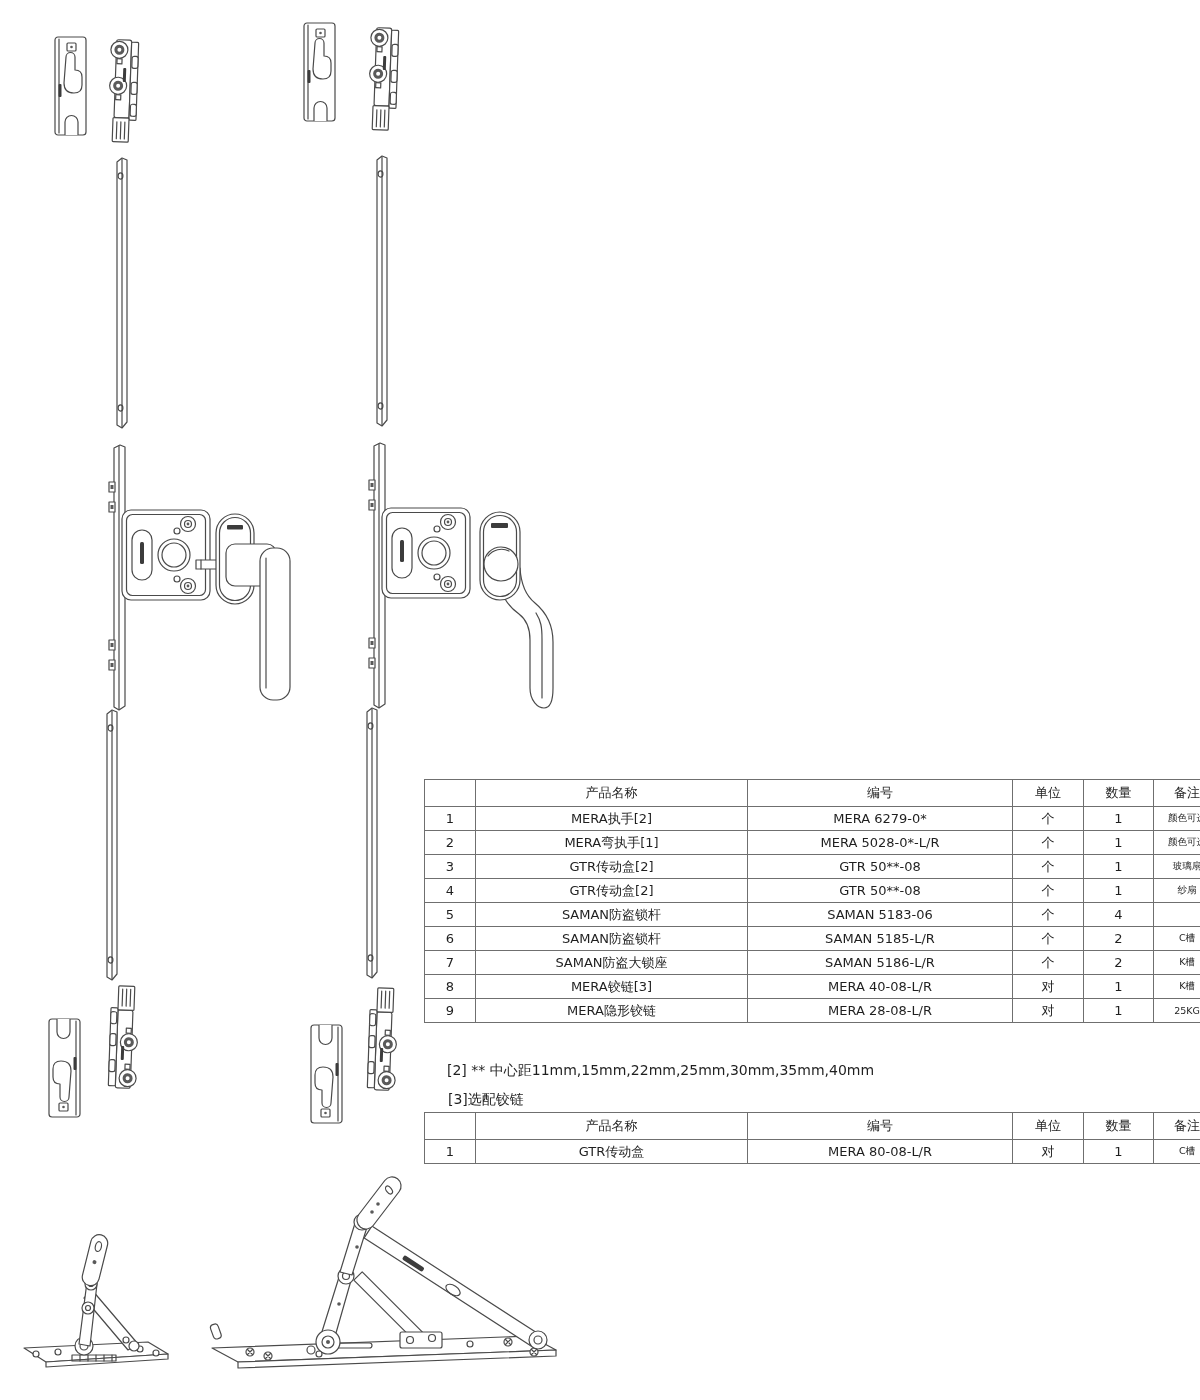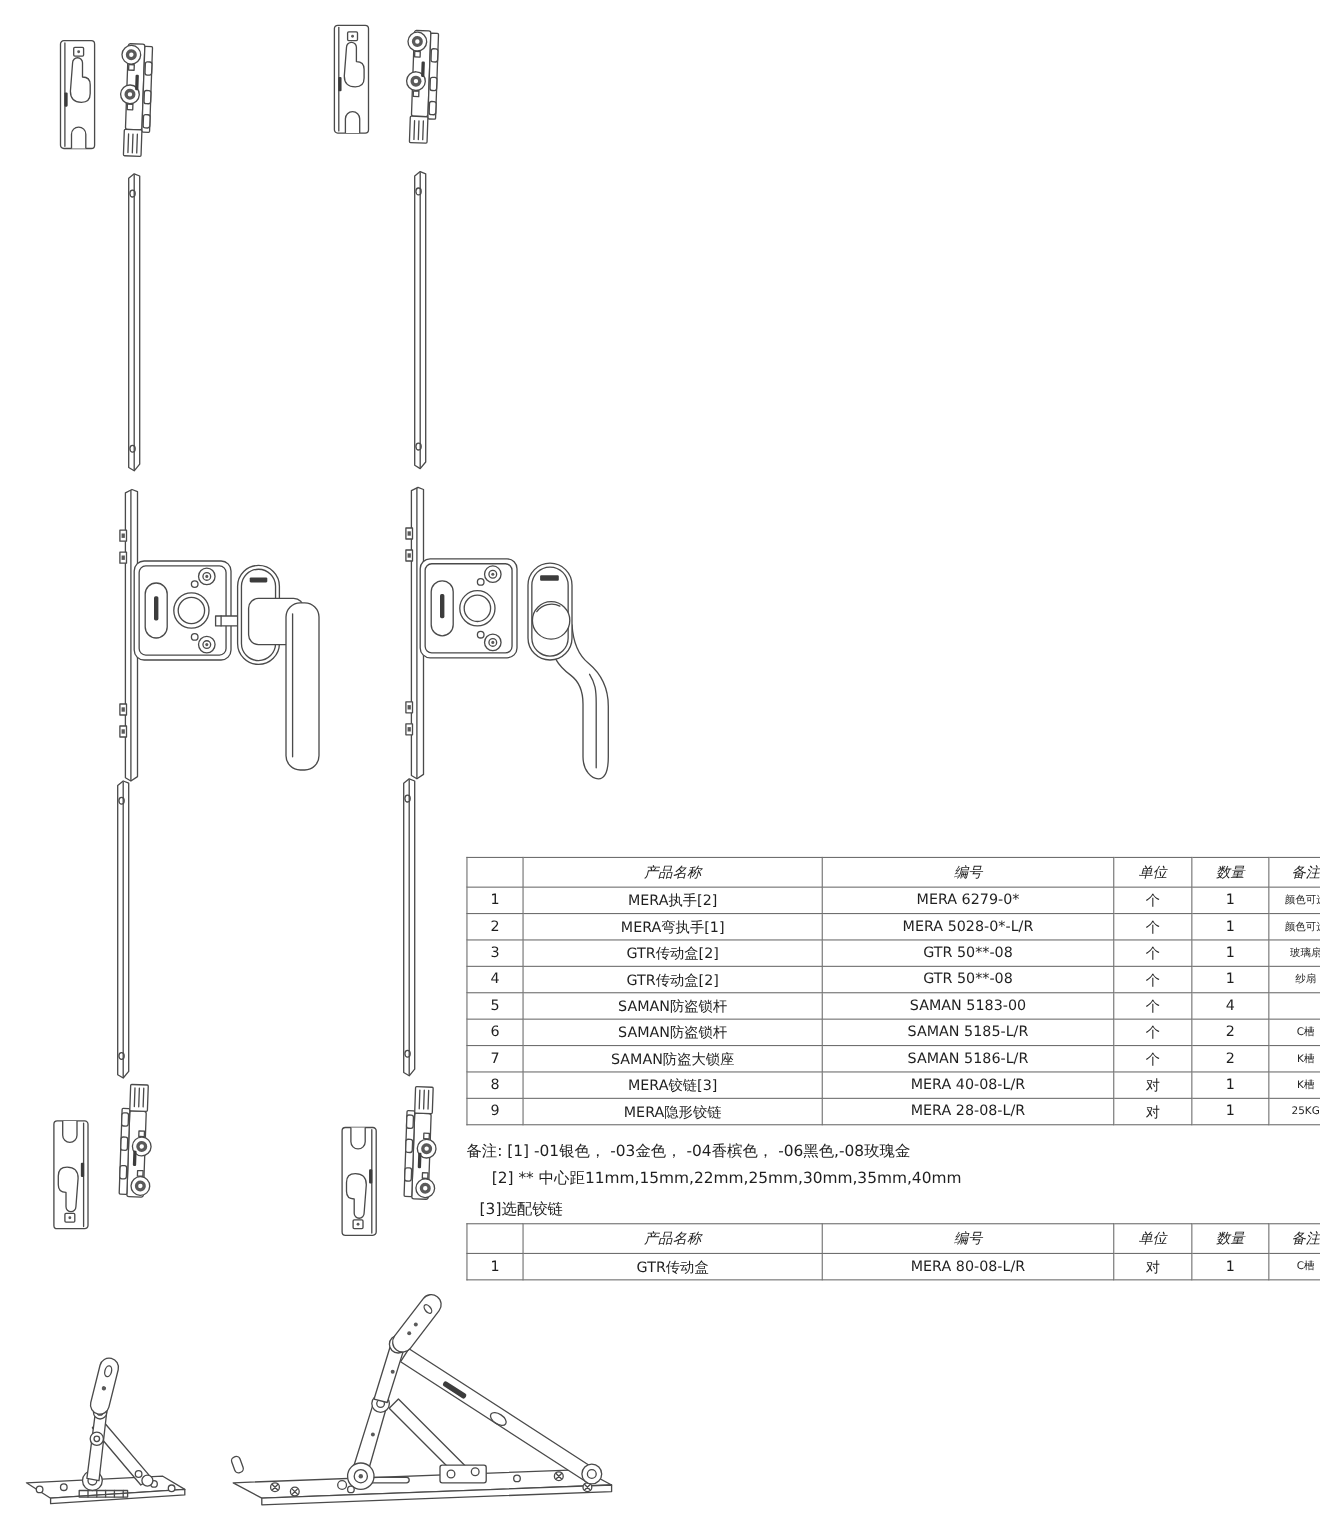--- a/index.html
+++ b/index.html
@@ -8,21 +8,21 @@
     font-family:"DejaVu Sans","Liberation Sans",sans-serif;color:#1f1f1f;overflow:hidden;
   }
   .abs{position:absolute;}
   
   table.ptable{border-collapse:collapse;table-layout:fixed;background:#fff;}
   table.ptable th,table.ptable td{
     border:1px solid #6f6f6f;text-align:center;vertical-align:middle;
     padding:0 2px;font-weight:normal;font-size:13px;color:#1f1f1f;
     overflow:hidden;white-space:nowrap;
   }
-  table.ptable th{height:26px;font-style:italic;}
+  table.ptable th{height:26px;}
   table.ptable td{height:23px;}
   table.ptable .c0{width:46px;}
   table.ptable .c1{width:267px;}
   table.ptable .c2{width:260px;}
   table.ptable .c3{width:66px;}
   table.ptable .c4{width:65px;}
   table.ptable .c5{width:62px;}
   table.ptable td.c5{font-size:9.5px;}
   
   .note{font-size:14px;color:#1f1f1f;white-space:pre;}
@@ -264,21 +264,21 @@
           <td class="c0">4</td>
           <td class="c1">GTR传动盒[2]</td>
           <td class="c2">GTR 50**-08</td>
           <td class="c3">个</td>
           <td class="c4">1</td>
           <td class="c5">纱扇</td>
         </tr>
         <tr>
           <td class="c0">5</td>
           <td class="c1">SAMAN防盗锁杆</td>
-          <td class="c2">SAMAN 5183-00</td>
+          <td class="c2">SAMAN 5183-06</td>
           <td class="c3">个</td>
           <td class="c4">4</td>
           <td class="c5"></td>
         </tr>
         <tr>
           <td class="c0">6</td>
           <td class="c1">SAMAN防盗锁杆</td>
           <td class="c2">SAMAN 5185-L/R</td>
           <td class="c3">个</td>
           <td class="c4">2</td>
@@ -304,23 +304,22 @@
           <td class="c0">9</td>
           <td class="c1">MERA隐形铰链</td>
           <td class="c2">MERA 28-08-L/R</td>
           <td class="c3">对</td>
           <td class="c4">1</td>
           <td class="c5">25KG</td>
         </tr>
       </tbody>
     </table>
 
-  <div class="note abs" style="left:424px;top:1038px">备注: [1] -01银色， -03金色， -04香槟色， -06黑色,-08玫瑰金</div>
   <div class="note abs" style="left:447px;top:1062px">[2] ** 中心距11mm,15mm,22mm,25mm,30mm,35mm,40mm</div>
-  <div class="note abs" style="left:436px;top:1091px">[3]选配铰链</div>
+  <div class="note abs" style="left:448px;top:1091px">[3]选配铰链</div>
 
   <table class="ptable abs" style="left:424px;top:1112px;width:766px">
       <thead>
         <tr>
           <th class="c0"></th>
           <th class="c1">产品名称</th>
           <th class="c2">编号</th>
           <th class="c3">单位</th>
           <th class="c4">数量</th>
           <th class="c5">备注</th>

